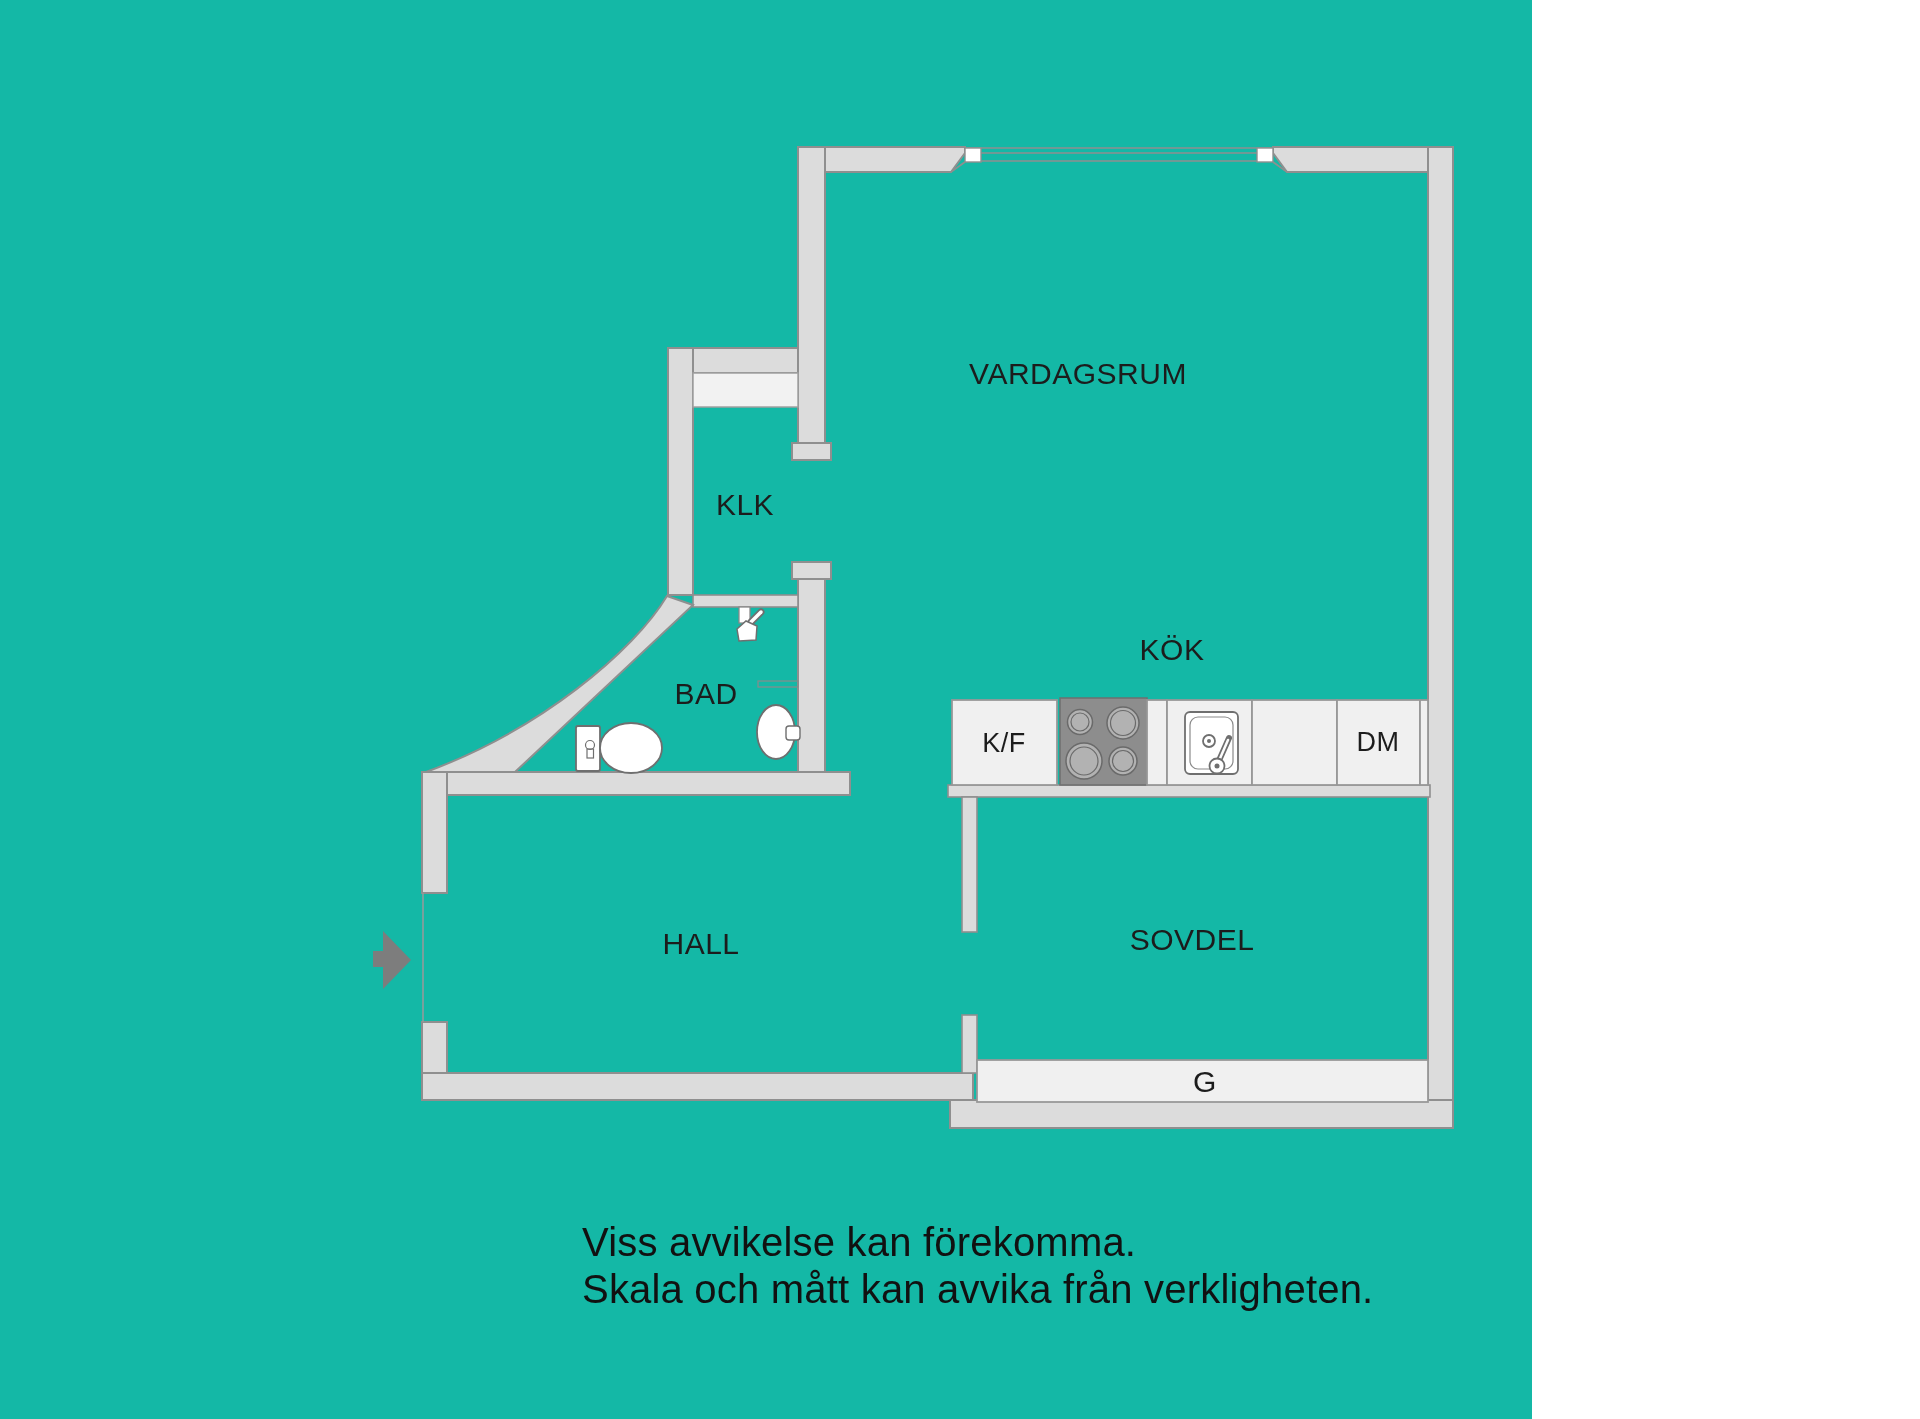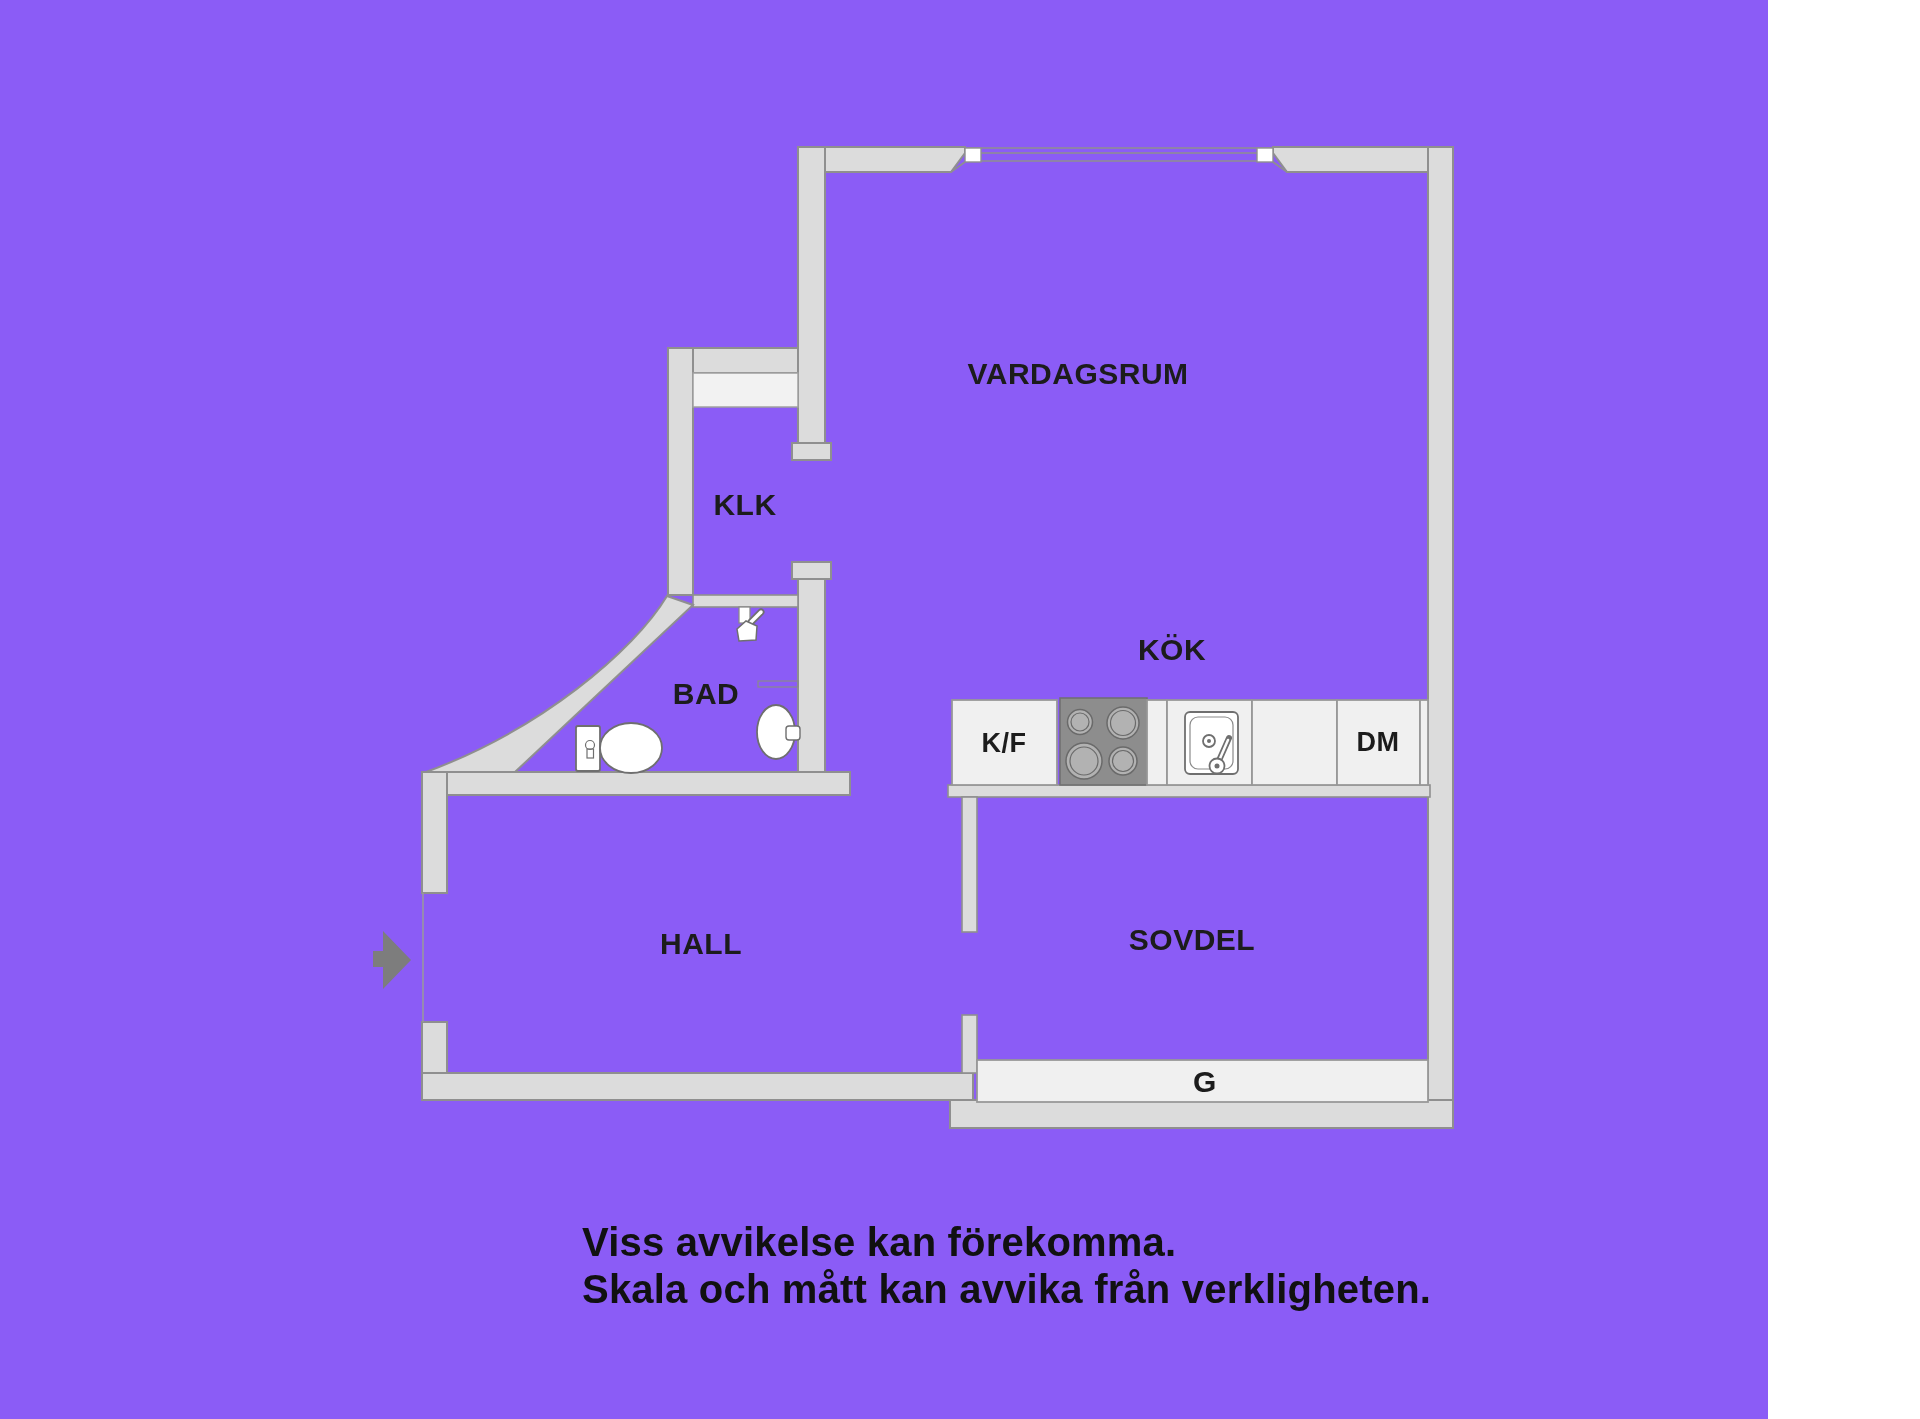--- a/index.html
+++ b/index.html
@@ -1,16 +1,16 @@
 <!DOCTYPE html>
 <html><head>
 <meta charset="utf-8">
 <style>
   html,body{margin:0;padding:0;background:#ffffff;}
-  .stage{position:relative;width:1768px;height:1419px;background:#8b5cf6;overflow:hidden;font-weight:bold;}
+  .stage{position:relative;width:1532px;height:1419px;background:#14b8a6;overflow:hidden;}
   .wall{fill:#dcdcdc;stroke:#8f8f8f;stroke-width:2;stroke-linejoin:miter;}
   .thinwall{fill:#dcdcdc;stroke:#8f8f8f;stroke-width:1.6;}
   .cab{fill:#f0f0f0;stroke:#989898;stroke-width:1.8;}
   .cabthin{fill:#f2f2f2;stroke:#a0a0a0;stroke-width:1.5;}
   .stove{fill:#8d8d8d;stroke:#6f6f6f;stroke-width:1.5;}
   .burner{fill:#b2b2b2;stroke:#6a6a6a;stroke-width:1.5;}
   .burner-in{fill:none;stroke:#6a6a6a;stroke-width:1.2;}
   .fix{fill:#ffffff;stroke:#6f6f6f;stroke-width:1.8;}
   .fixthin{fill:none;stroke:#8a8a8a;stroke-width:1.2;}
   .winline{stroke:#8f8f8f;stroke-width:1.6;fill:none;}

